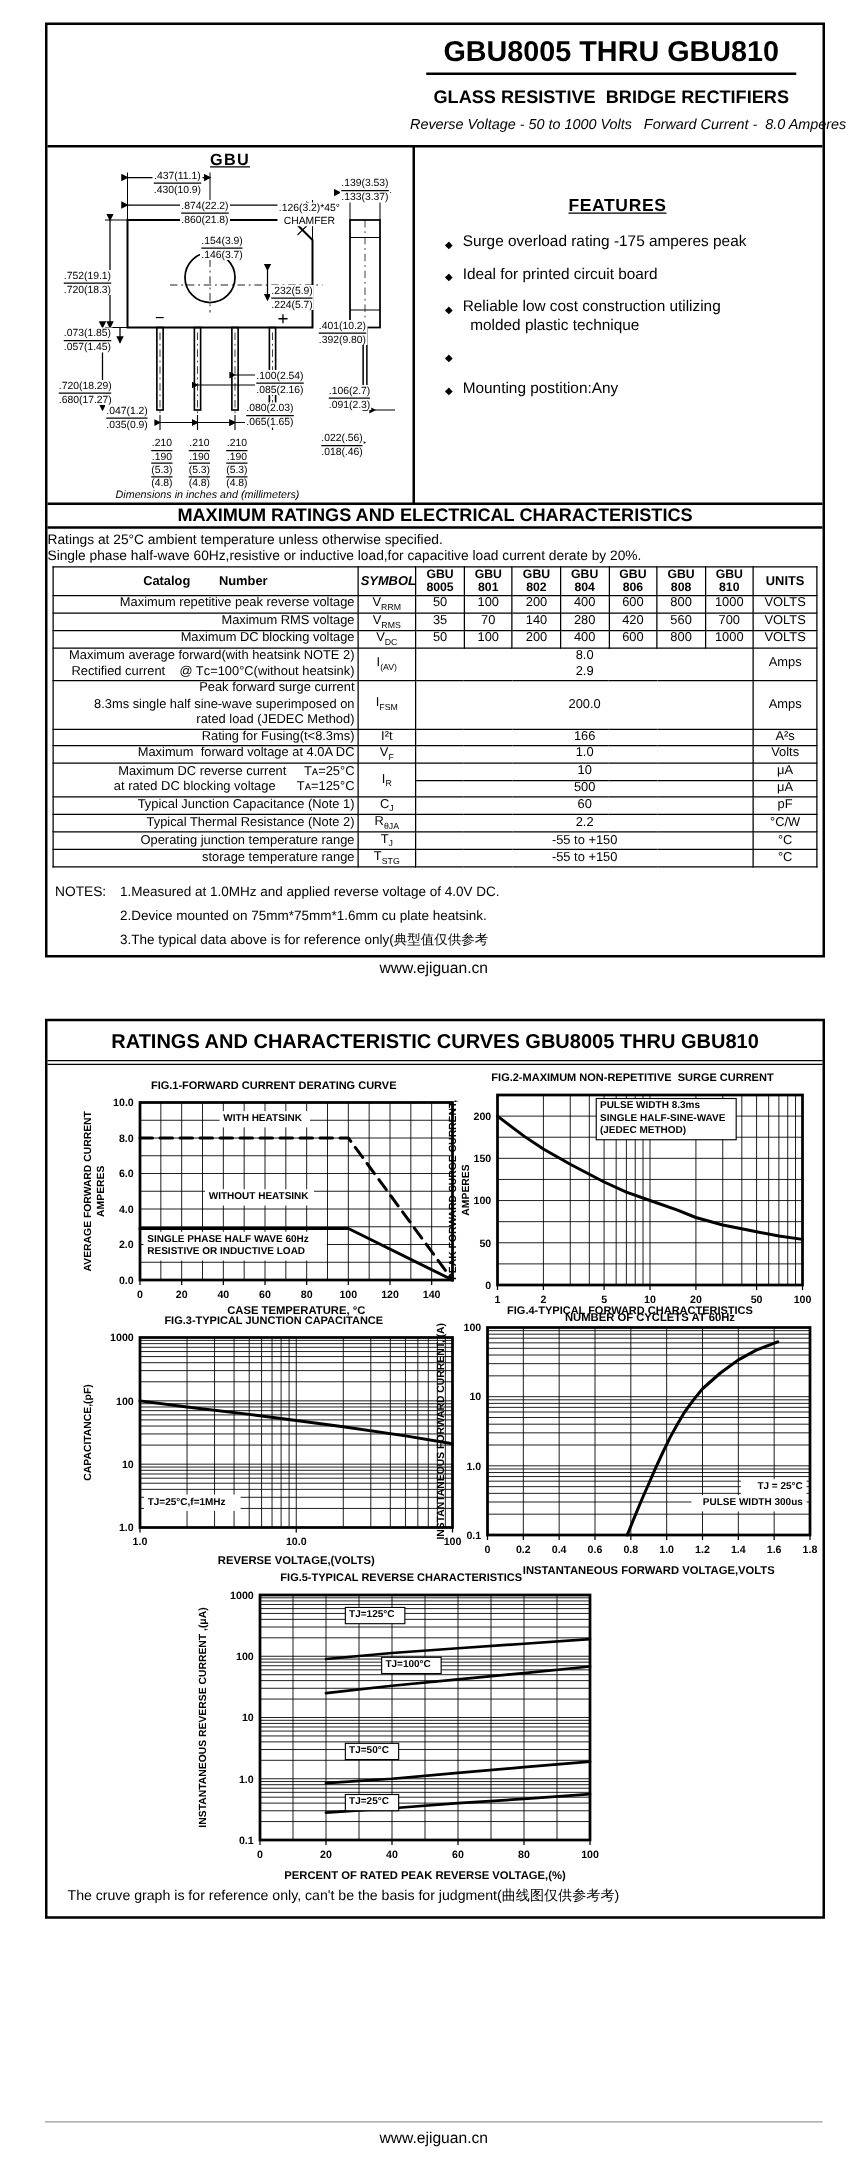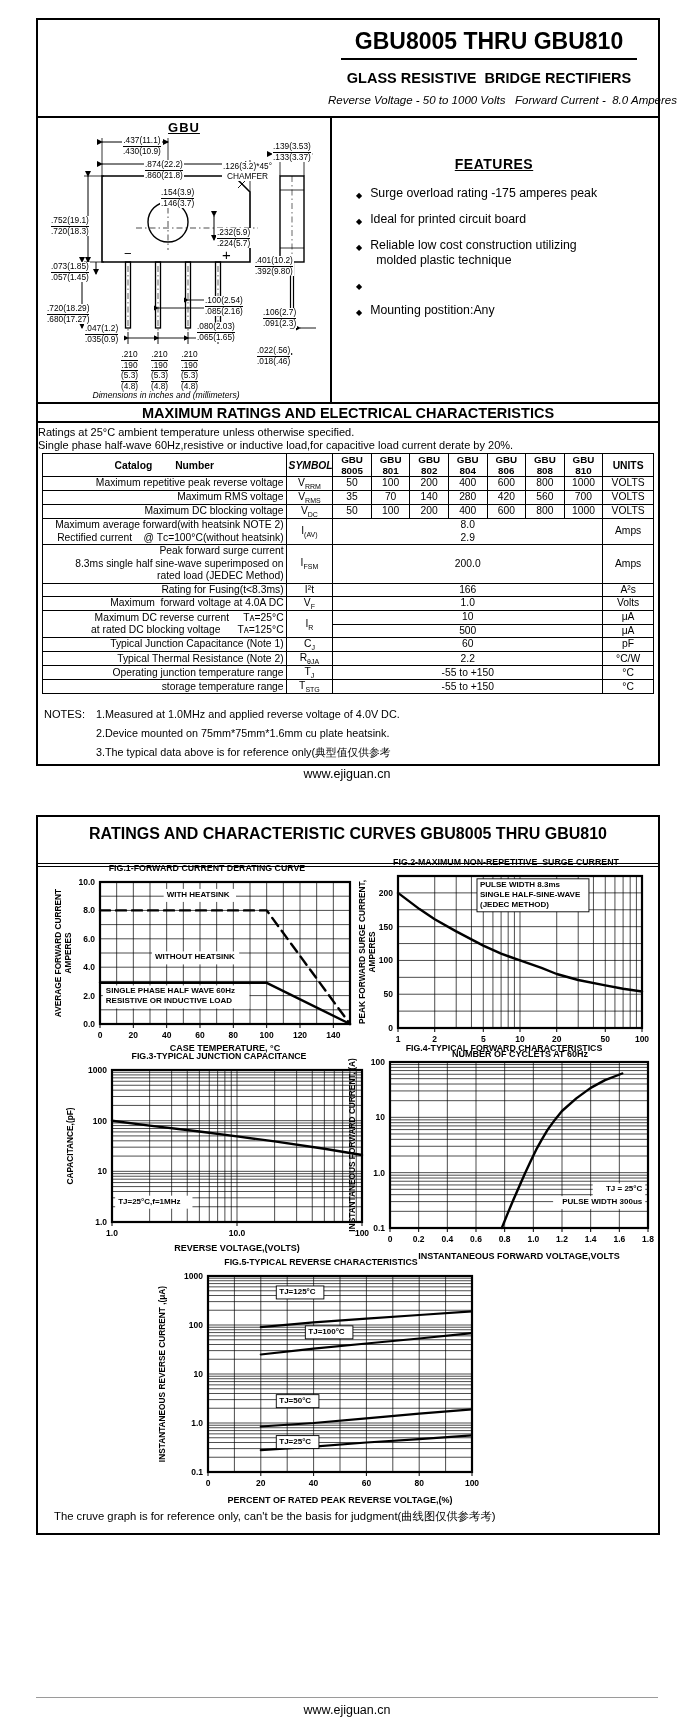--- a/index.html
+++ b/index.html
@@ -47,21 +47,21 @@
   .sub{font-size:7px;vertical-align:sub}
   
   #notes-block{position:absolute;left:6px;top:688px;font-size:10.8px}
   #notes-label{position:absolute;left:0;top:0;font-size:11px}
   #notes-items{margin-left:52px}
   #notes-items div{margin-bottom:6px;line-height:13px}
   .site{position:absolute;width:100%;text-align:center;font-size:12.5px}
   #site1{top:767px}
   
   #page2{left:36px;top:815px;width:620px;height:716px}
-  #p2-header{text-align:center;font-size:16px;font-weight:700;padding:8px 0 20px 0;border-bottom:4px double #000}
+  #p2-header{text-align:center;font-size:16px;font-weight:700;padding:8px 0 5px 0;border-bottom:4px double #000}
   .fig{position:absolute}
   .fig-title{text-align:center;font-size:8.8px;font-weight:700;margin-bottom:1px;white-space:pre}
   #footnote{position:absolute;left:16px;top:692px;font-size:11.3px}
   #footer-rule{position:absolute;left:36px;top:1697px;width:622px;border-top:1.5px solid #9a9a9a}
   #site2{top:1703px}
 </style>
 </head>
 <body>
 
 <div id="page1" class="box">
@@ -410,21 +410,21 @@
         <div>3.The typical data above is for reference only(典型值仅供参考</div>
       </div>
   </div>
 </div>
 
 <div id="site1" class="site">www.ejiguan.cn</div>
 
 <div id="page2" class="box">
   <div id="p2-header">RATINGS AND CHARACTERISTIC CURVES GBU8005 THRU GBU810</div>
 
-  <div class="fig" style="left:14px;top:46px;width:310px">
+  <div class="fig" style="left:26px;top:46px;width:310px">
     <div class="fig-title">FIG.1-FORWARD CURRENT DERATING CURVE</div>
     <svg width="310" height="182">
         <line x1="48" y1="8" x2="48" y2="150" stroke="#000" stroke-width="0.7"></line>
         <line x1="64.66666666666667" y1="8" x2="64.66666666666667" y2="150" stroke="#000" stroke-width="0.7"></line>
         <line x1="81.33333333333334" y1="8" x2="81.33333333333334" y2="150" stroke="#000" stroke-width="0.7"></line>
         <line x1="98" y1="8" x2="98" y2="150" stroke="#000" stroke-width="0.7"></line>
         <line x1="114.66666666666667" y1="8" x2="114.66666666666667" y2="150" stroke="#000" stroke-width="0.7"></line>
         <line x1="131.33333333333331" y1="8" x2="131.33333333333331" y2="150" stroke="#000" stroke-width="0.7"></line>
         <line x1="148" y1="8" x2="148" y2="150" stroke="#000" stroke-width="0.7"></line>
         <line x1="164.66666666666669" y1="8" x2="164.66666666666669" y2="150" stroke="#000" stroke-width="0.7"></line>

